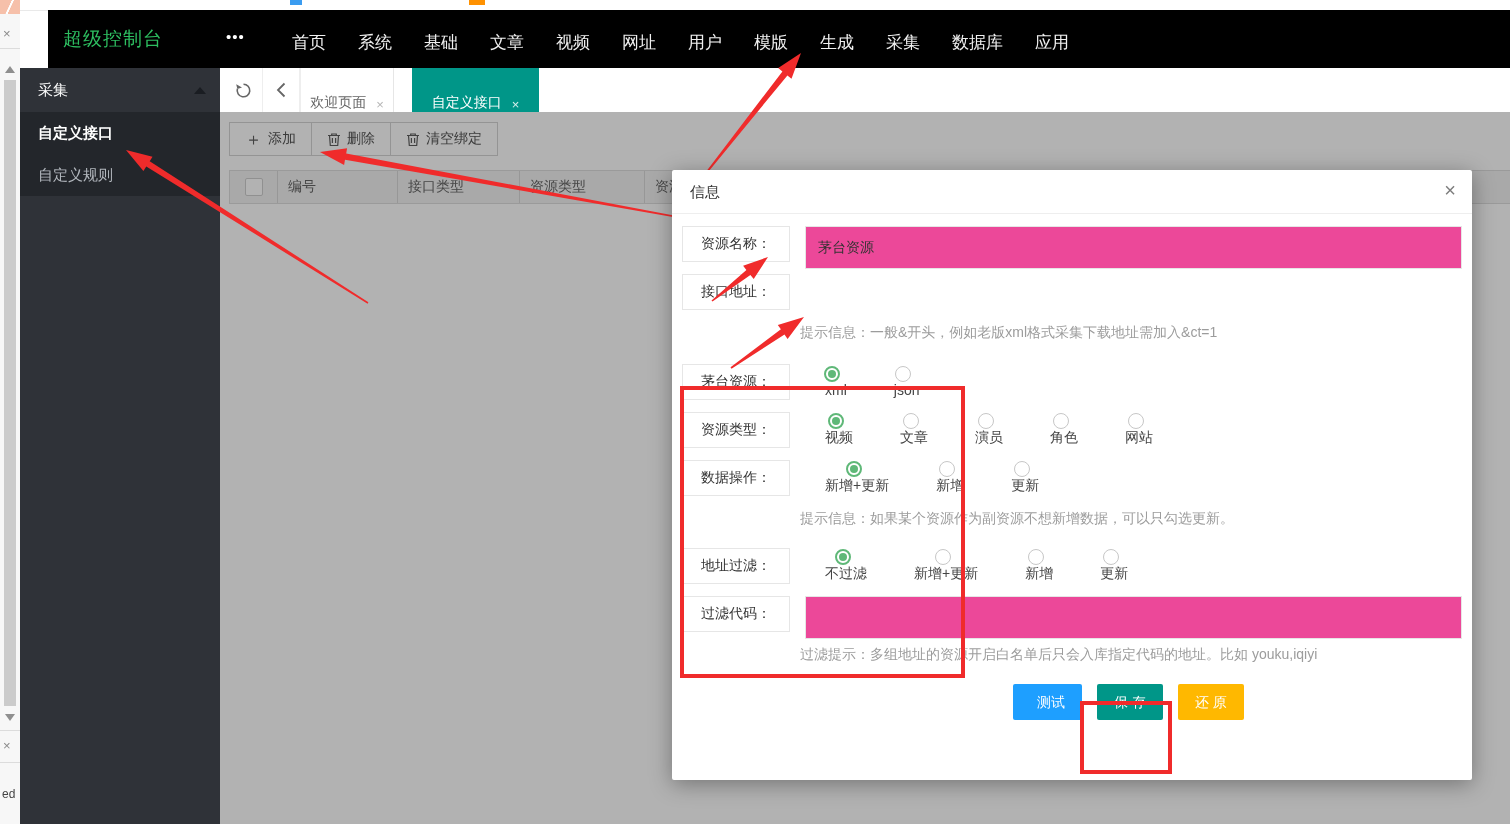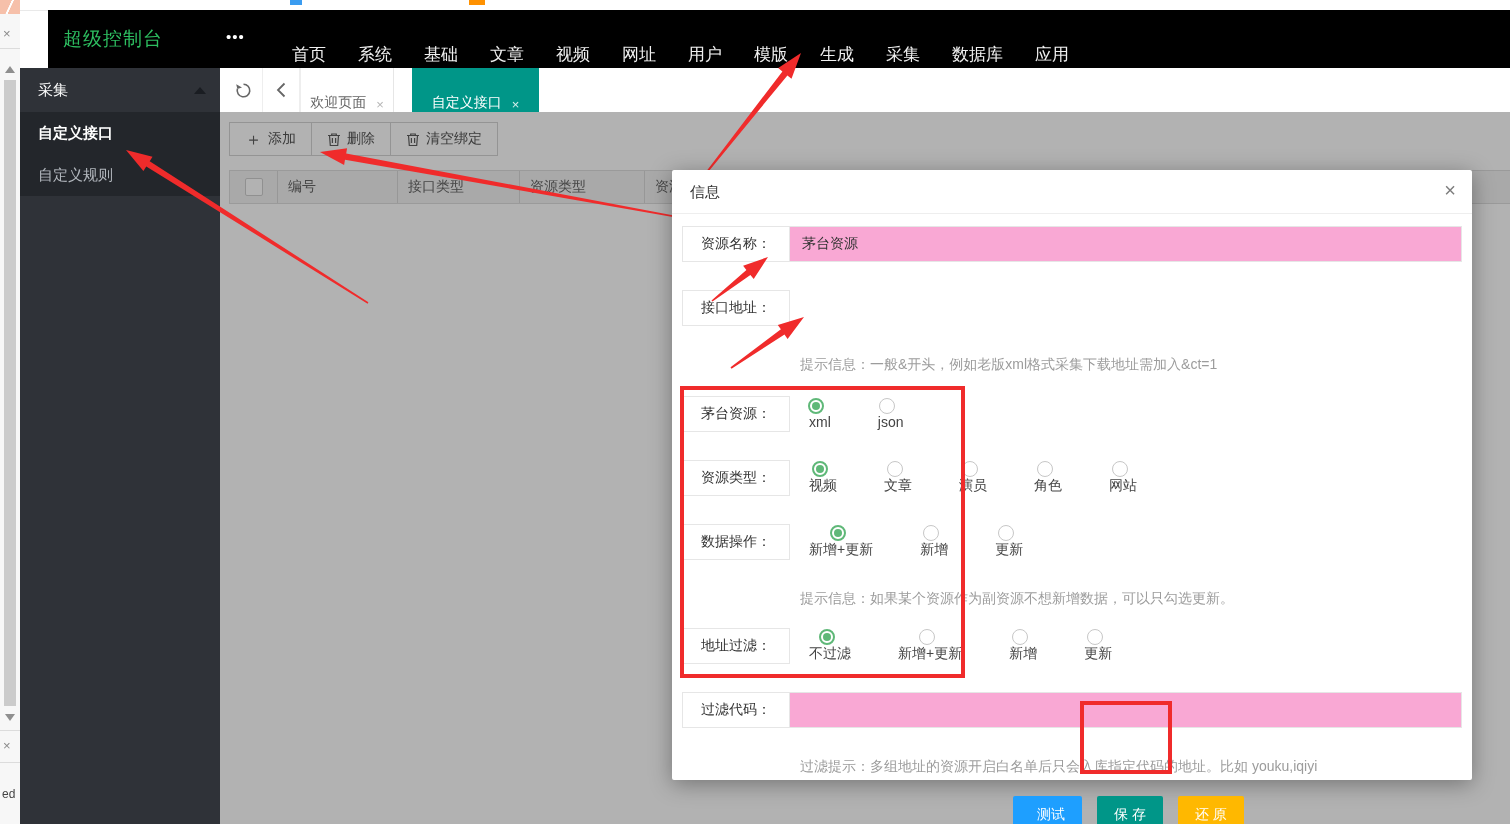--- a/index.html
+++ b/index.html
@@ -19,21 +19,21 @@
   
   .top-strip{position:absolute;left:20px;top:0;width:1490px;height:10px;background:#fff;z-index:10;border-bottom:1px solid #e9e9e9;}
   .mark{position:absolute;top:0;height:5px;}
   .mark-blue{left:270px;width:12px;background:#3b9cf0;}
   .mark-orange{left:449px;width:16px;background:#ff9100;}
   
   .header{position:absolute;left:20px;top:10px;width:1490px;height:58px;background:#000000;z-index:10;margin-left:28px;}
   .logo{position:absolute;left:15px;top:0;height:58px;line-height:58px;font-size:19px;color:#2DBE60;letter-spacing:1px;}
   .more-dots{position:absolute;left:178px;top:0;height:58px;line-height:54px;color:#fff;font-size:15px;letter-spacing:1px;cursor:pointer;}
   .nav{position:absolute;left:228px;top:0;height:58px;display:flex;}
-  .nav-item{position:relative;height:58px;line-height:58px;padding:16px 16px;color:#f0f0f0;font-size:17px;cursor:pointer;}
+  .nav-item{position:relative;height:58px;line-height:58px;padding:4px 16px;color:#f0f0f0;font-size:17px;cursor:pointer;}
   .nav-item.active::after{content:"";position:absolute;left:0;right:0;bottom:0;height:4px;background:#5FB878;}
   
   .tabbar{position:absolute;left:220px;top:68px;width:1290px;height:44px;background:#fff;border-bottom:1px solid #dedede;z-index:10;}
   .tb-icon{position:absolute;top:0;height:44px;display:flex;align-items:center;justify-content:center;width:30px;cursor:pointer;color:#666;}
   .tb-sep{position:absolute;top:0;width:1px;height:44px;background:#eee;}
   .tab{position:absolute;top:0;height:44px;display:flex;align-items:flex-end;font-size:14px;cursor:pointer;}
   .tab .tx{margin-left:10px;font-size:13px;}
   .tab1{left:80px;width:92px;color:#666;background:#fff;border-left:1px solid #eee;border-right:1px solid #e6e6e6;justify-content:center;}
   .tab1 .tx{color:#b5b5b5;}
   .tab2{left:192px;width:127px;color:#fff;background:#009688;justify-content:center;}
@@ -61,25 +61,25 @@
   .overlay{position:absolute;left:220px;top:112px;width:1290px;height:712px;background:rgba(0,0,0,0.30);z-index:30;}
   
   .anno{position:absolute;left:0;top:0;width:1510px;height:824px;pointer-events:none;}
   #anno-under{z-index:40;} #anno-over{z-index:60;}
   
   .modal{position:absolute;left:672px;top:170px;width:800px;height:610px;background:#fff;border-radius:2px;
          box-shadow:0 4px 22px rgba(0,0,0,.35);z-index:50;box-sizing:border-box;}
   .mhead{position:relative;height:43px;line-height:43px;padding-left:18px;font-size:15px;color:#333;border-bottom:1px solid #eee;}
   .mclose{position:absolute;right:16px;top:0;height:43px;line-height:41px;font-size:20px;color:#7d7d7d;cursor:pointer;}
   .mbody{padding:12px 10px 0 10px;}
-  .mrow{display:flex;margin-bottom:28px;height:36px;}
+  .mrow{display:flex;margin-bottom:12px;height:36px;gap:16px;}
   .flabel{width:108px;min-width:108px;height:36px;border:1px solid #e6e6e6;display:flex;align-items:center;justify-content:center;
           font-size:14px;color:#333;background:#fff;box-sizing:border-box;}
-  .finput{flex:1;height:36px;border:1px solid #e6e6e6;margin-left:-1px;display:flex;align-items:center;padding-left:12px;
-          font-size:14px;color:#333;box-sizing:border-box;background:#f9a8d4;}
+  .finput{flex:1;height:43px;border:1px solid #e6e6e6;margin-left:-1px;display:flex;align-items:center;padding-left:12px;
+          font-size:14px;color:#333;box-sizing:border-box;background:#ec4899;}
   .finput.mono{font-family:"DejaVu Sans Mono","Liberation Mono",monospace;font-size:15px;}
   .fradios{flex:1;display:flex;align-items:center;padding-left:12px;}
   .ropt{display:flex;align-items:center;margin-right:40px;cursor:pointer;flex-direction:column;}
   .rdot{width:16px;height:16px;min-width:16px;border:1px solid #c7c7c7;border-radius:50%;box-sizing:border-box;position:relative;background:#fff;}
   .ropt.checked .rdot{border:2px solid #5FB878;}
   .ropt.checked .rdot::after{content:"";position:absolute;left:2px;top:2px;right:2px;bottom:2px;background:#5FB878;border-radius:50%;}
   .rlabel{margin-left:7px;font-size:14px;color:#444;}
   .hint{font-size:14px;color:#9c9c9c;line-height:20px;margin:8px 0 22px 118px;}
   .hint.h2{margin:8px 0 20px 118px;}
   .hint.h3{margin:10px 0 20px 118px;}

